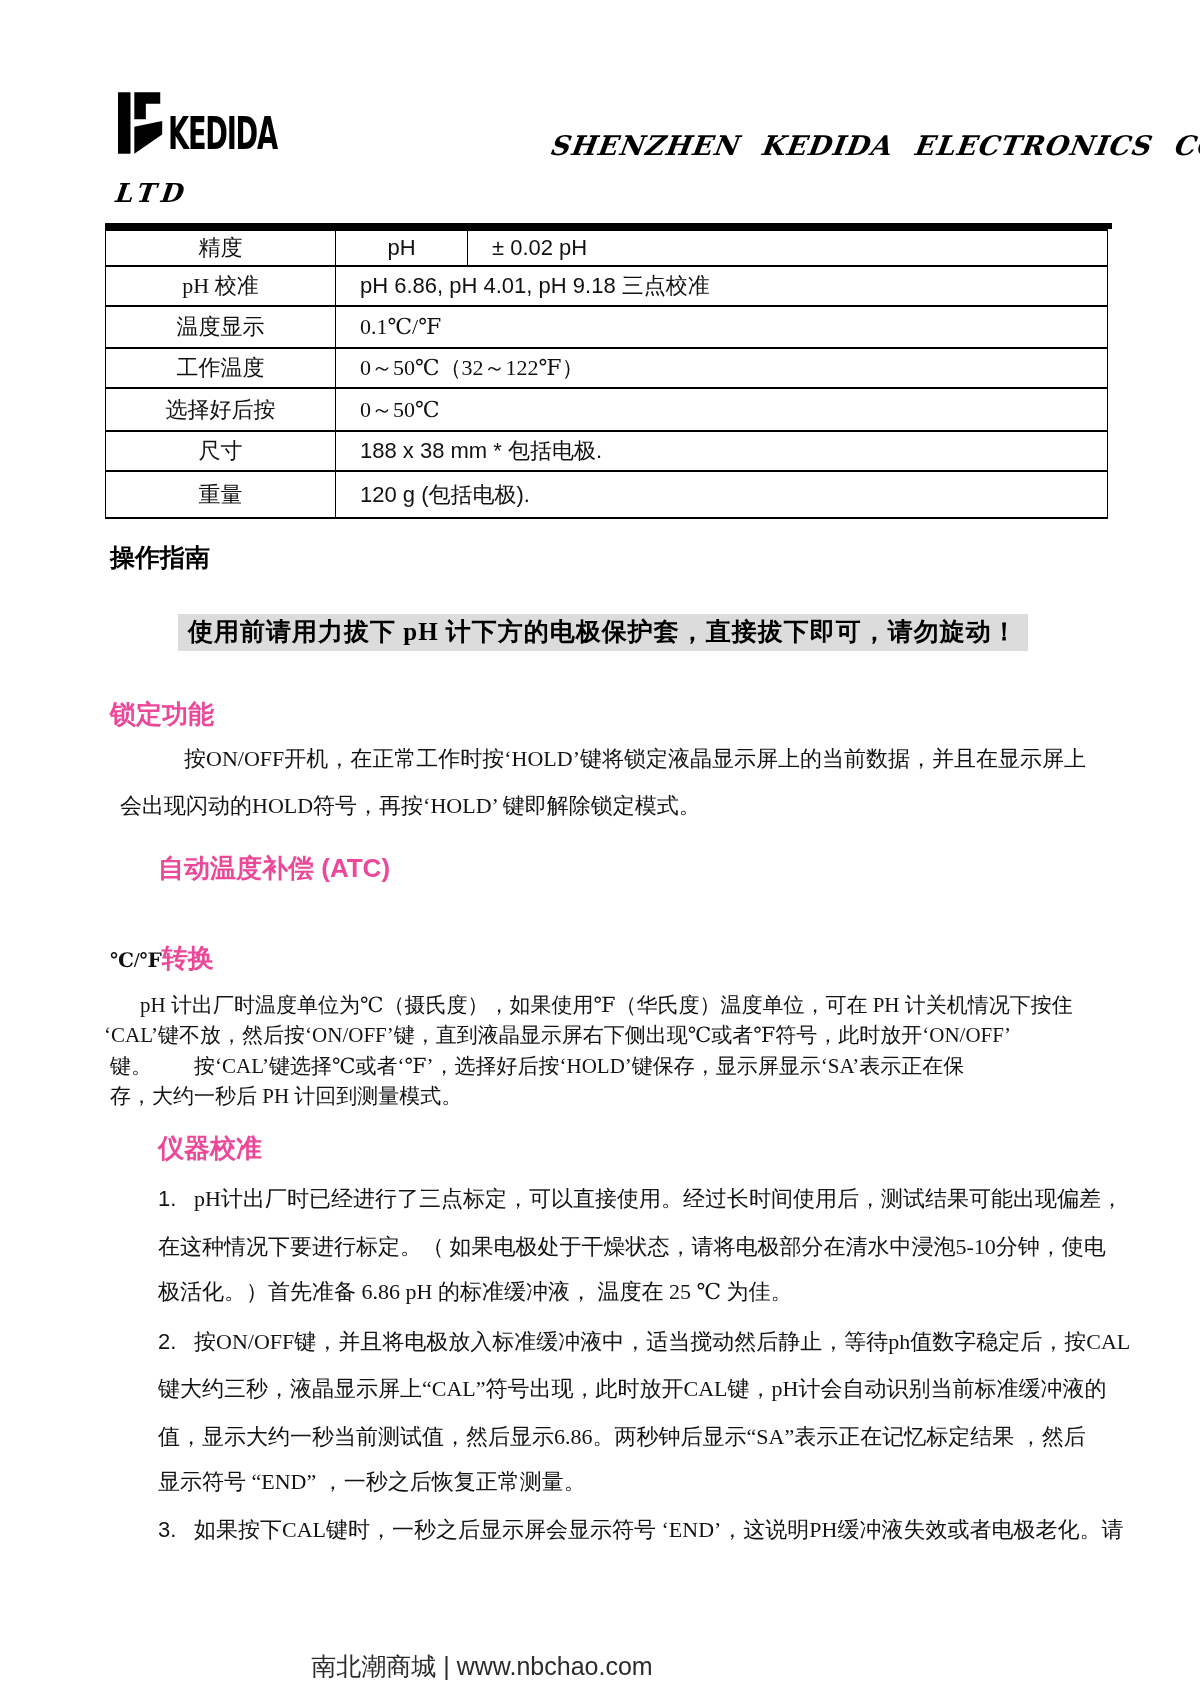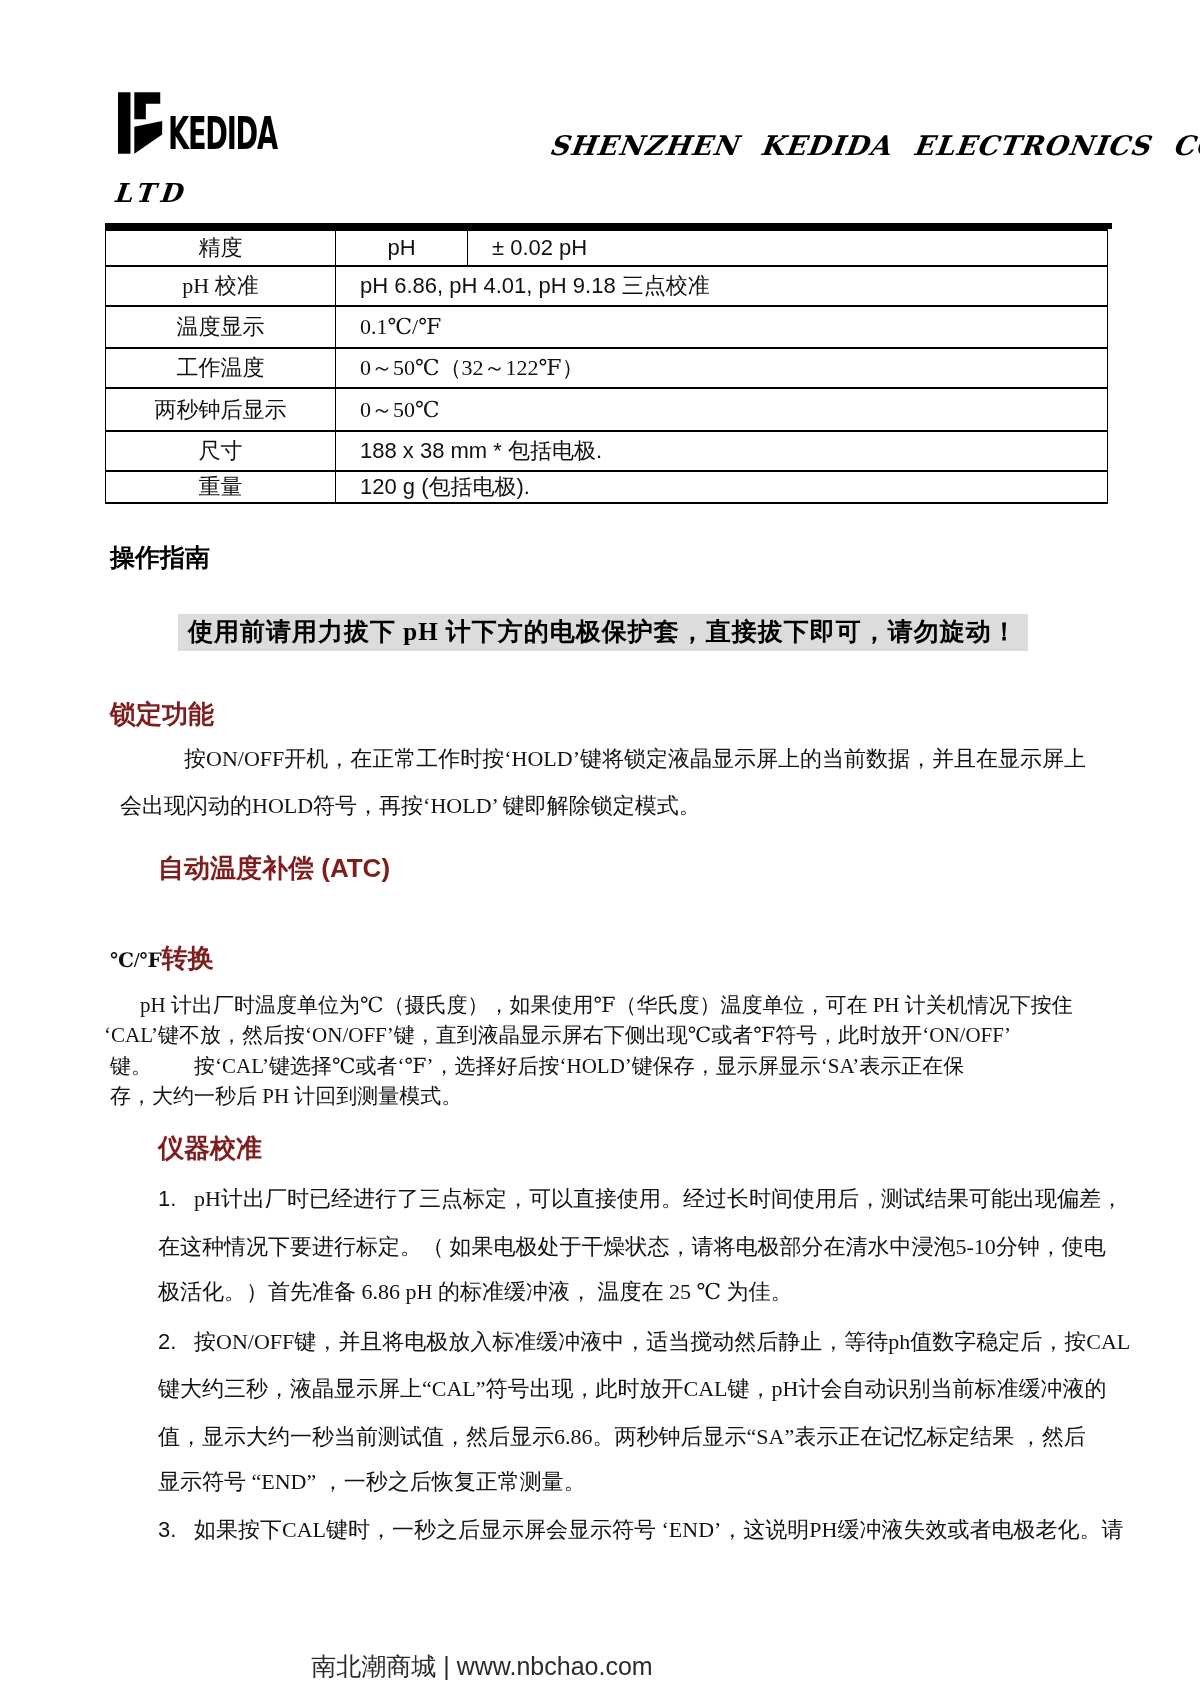--- a/index.html
+++ b/index.html
@@ -38,21 +38,21 @@
     padding:0;vertical-align:middle;overflow:hidden;white-space:nowrap;margin-top:40px;
   }
   .spec-table .lbl{text-align:center;font-family:"Liberation Serif","DejaVu Serif",serif;}
   .spec-table .val{text-align:left;padding-left:24px;}
   .v-sans{font-family:"Liberation Sans","DejaVu Sans",sans-serif;}
   .v-serif{font-family:"Liberation Serif","DejaVu Serif",serif;}
   .spec-table .unit-cell{text-align:center;}
   
   .abs{position:absolute;white-space:nowrap;}
   .h-kai{font-family:"Liberation Serif","DejaVu Serif",serif;font-weight:bold;font-size:25px;color:#000;}
-  .h-hei{font-family:"Liberation Sans","DejaVu Sans",sans-serif;font-weight:bold;font-size:26px;color:#7f1d1d;}
+  .h-hei{font-family:"Liberation Sans","DejaVu Sans",sans-serif;font-weight:bold;font-size:26px;color:#ec4899;}
   .body-line{font-size:22px;color:#131313;}
   .body-small{font-size:21px;color:#131313;}
   .warning{
     background:#dcdcdc;font-weight:bold;font-size:25px;color:#000;
     padding:4px 10px 6px 10px;letter-spacing:1px;
   }
   .num{display:inline-block;min-width:36px;font-family:"Liberation Sans","DejaVu Sans",sans-serif;}
   .cf-units{font-size:20px;font-weight:bold;font-family:"Liberation Serif","DejaVu Serif",serif;}
   
   .footer{
@@ -93,28 +93,28 @@
     </tr>
     <tr style="height:42px">
       <td class="lbl">温度显示</td>
       <td class="val v-serif" colspan="2">0.1℃/℉</td>
     </tr>
     <tr style="height:40px">
       <td class="lbl">工作温度</td>
       <td class="val v-serif" colspan="2">0～50℃（32～122℉）</td>
     </tr>
     <tr style="height:43px">
-      <td class="lbl">两秒钟后显示</td>
+      <td class="lbl">选择好后按</td>
       <td class="val v-serif" colspan="2">0～50℃</td>
     </tr>
     <tr style="height:40px">
       <td class="lbl">尺寸</td>
       <td class="val v-sans" colspan="2">188 x 38 mm        *  包括电极.</td>
     </tr>
-    <tr style="height:32px">
+    <tr style="height:47px">
       <td class="lbl">重量</td>
       <td class="val v-sans" colspan="2">120 g (包括电极).</td>
     </tr>
   </tbody>
     </table>
 
   <div class="abs h-kai" style="left:110px;top:541px;">操作指南</div>
 
   <div class="abs" style="left:178px;top:615px;">
     <span class="warning">使用前请用力拔下 pH 计下方的电极保护套，直接拔下即可，请勿旋动！</span>

